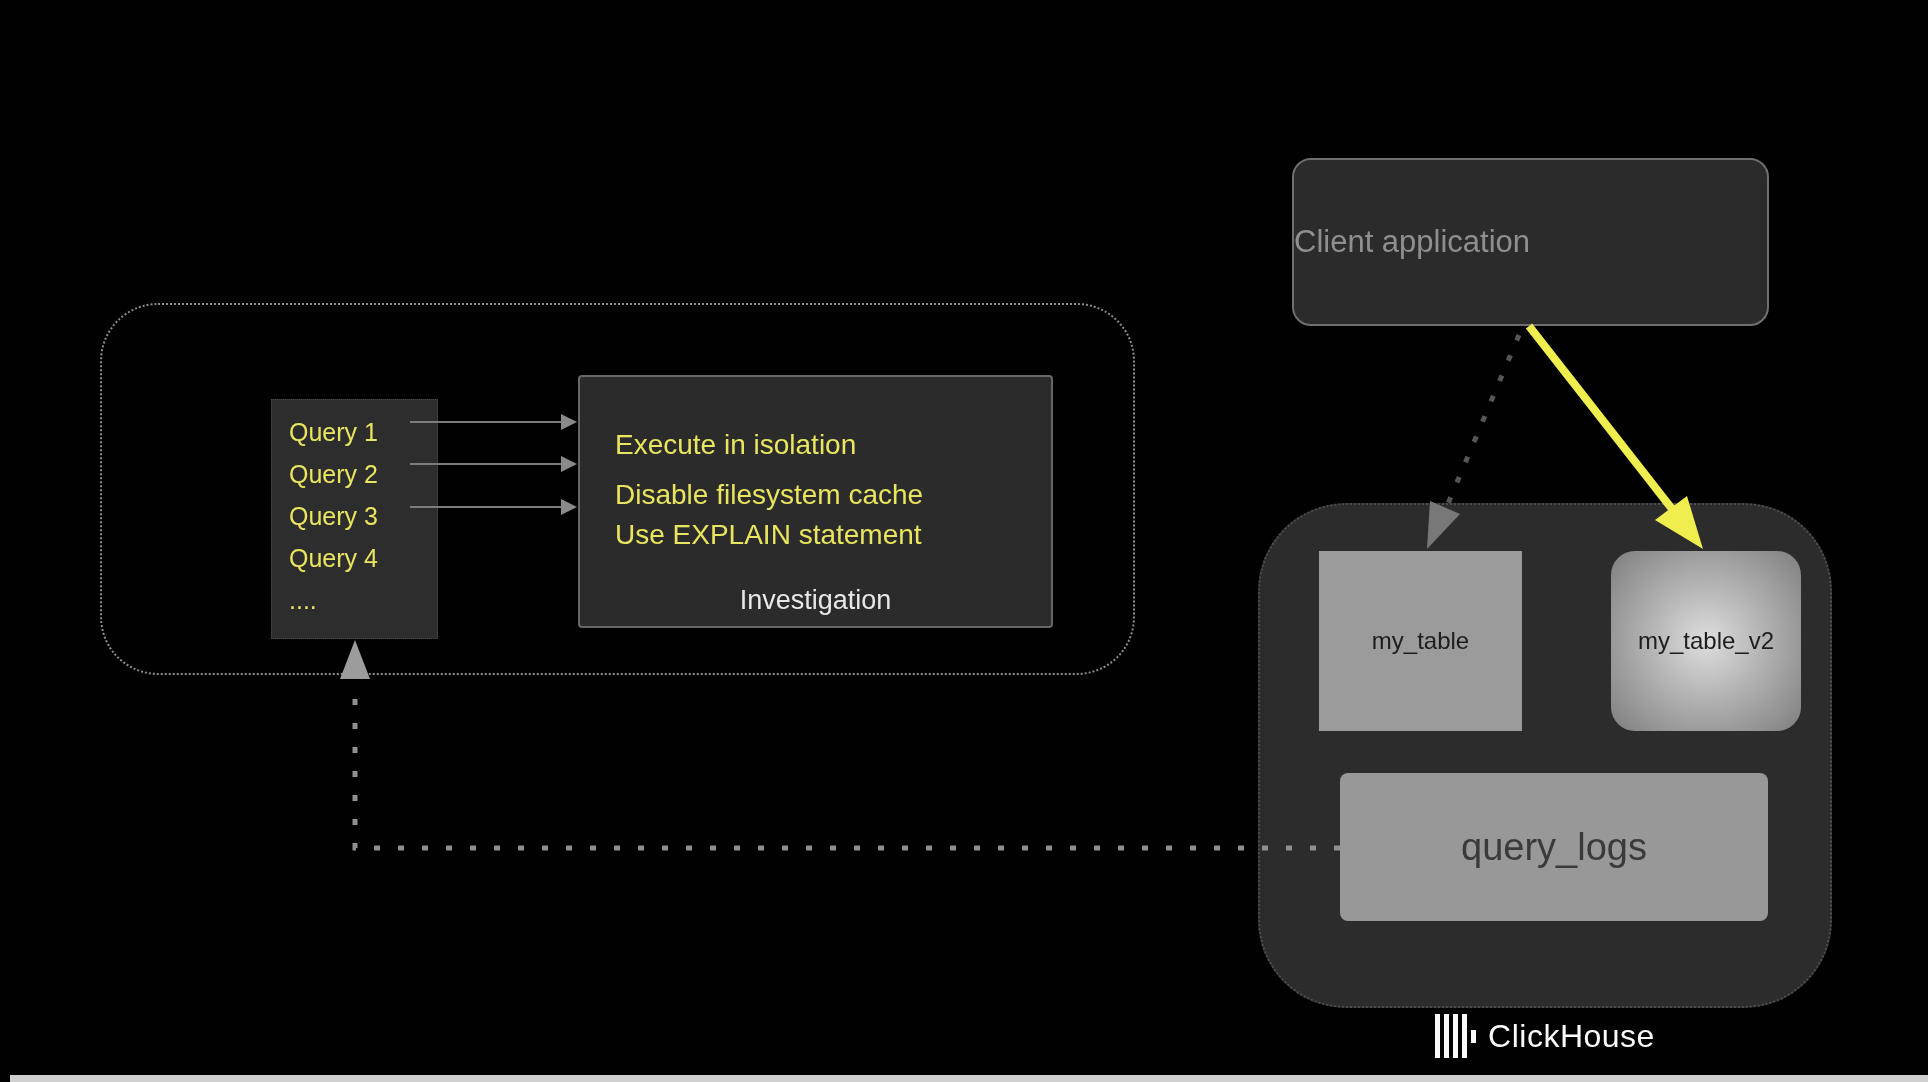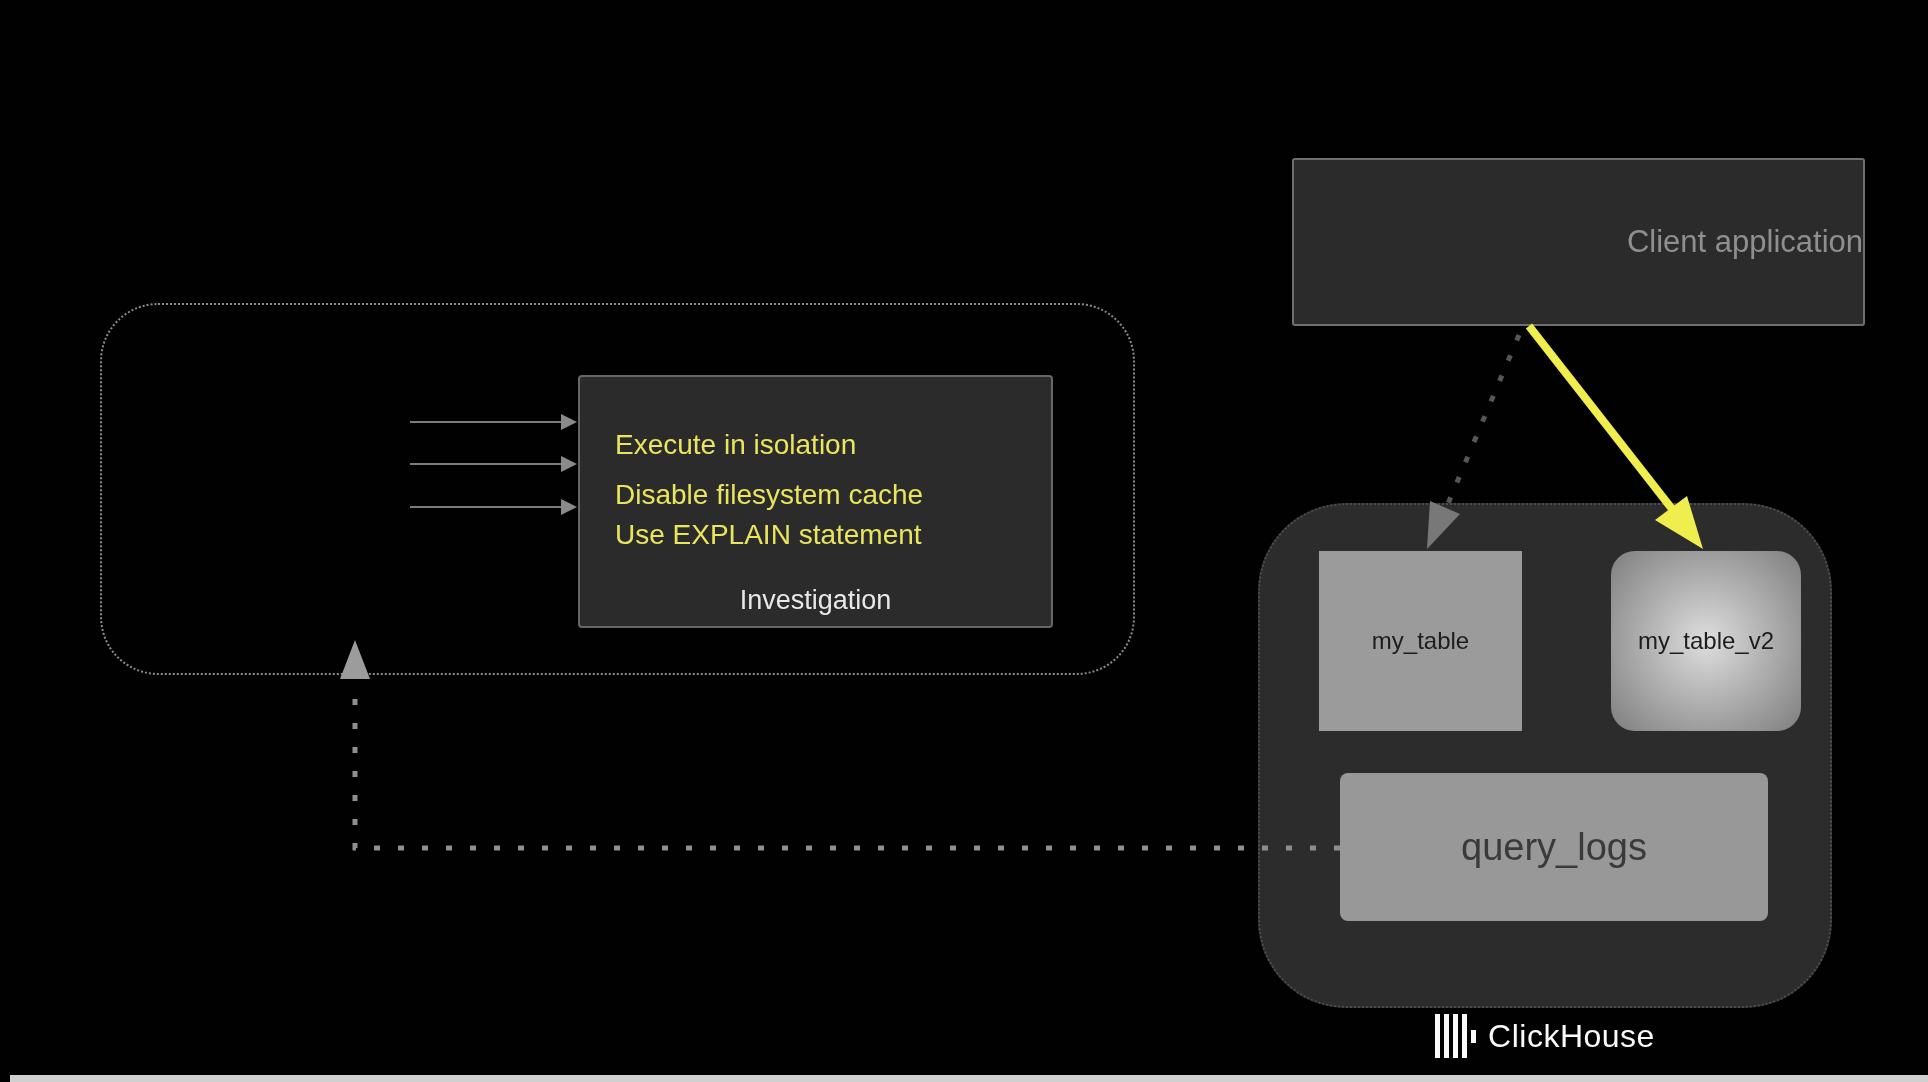--- a/index.html
+++ b/index.html
@@ -56,25 +56,25 @@
   }
   .inv-line.l1{top:52px;}
   .inv-line.l2{top:90px;margin-top:12px;}
   .inv-line.l3{top:142px;}
   .inv-caption{
     position:absolute;left:0;right:0;top:208px;text-align:center;
     color:var(--white_text);font-size:27px;
   }
   
   .client-box{
-    left:1292px;top:158px;width:573px;height:168px;
+    left:1292px;top:158px;width:477px;height:168px;
     background:var(--panel_fill);
-    border:2px solid var(--panel_border);border-radius:3px;
-    box-sizing:border-box;
-    display:flex;align-items:center;justify-content:flex-end;
+    border:2px solid var(--panel_border);border-radius:19px;
+    box-sizing:border-box;
+    display:flex;align-items:center;justify-content:flex-start;
     color:var(--muted_text);font-size:31px;
   }
   
   .ch-container{
     left:1258px;top:503px;width:574px;height:505px;
     background:var(--container_fill);
     border:2px dotted #4e4e4e;border-radius:88px;
     box-sizing:border-box;
   }
   .table-box{
@@ -118,20 +118,27 @@
   
   .edge-bar{left:10px;top:1075px;width:1918px;height:7px;background:var(--edge_bar);}
 </style>
 </head>
 <body>
 
 <div class="stage">
 
   <div class="abs dotted-group"></div>
 
+  <div class="abs query-list">
+    <div class="query-item">Query 1</div>
+    <div class="query-item">Query 2</div>
+    <div class="query-item">Query 3</div>
+    <div class="query-item">Query 4</div>
+    <div class="query-item">....</div>
+  </div>
 
   <div class="abs investigation">
     <div class="inv-line l1">Execute in isolation</div>
     <div class="inv-line l2">Disable filesystem cache</div>
     <div class="inv-line l3">Use EXPLAIN statement</div>
     <div class="inv-caption">Investigation</div>
   </div>
 
   <div class="abs client-box">
     <span>Client application</span>

